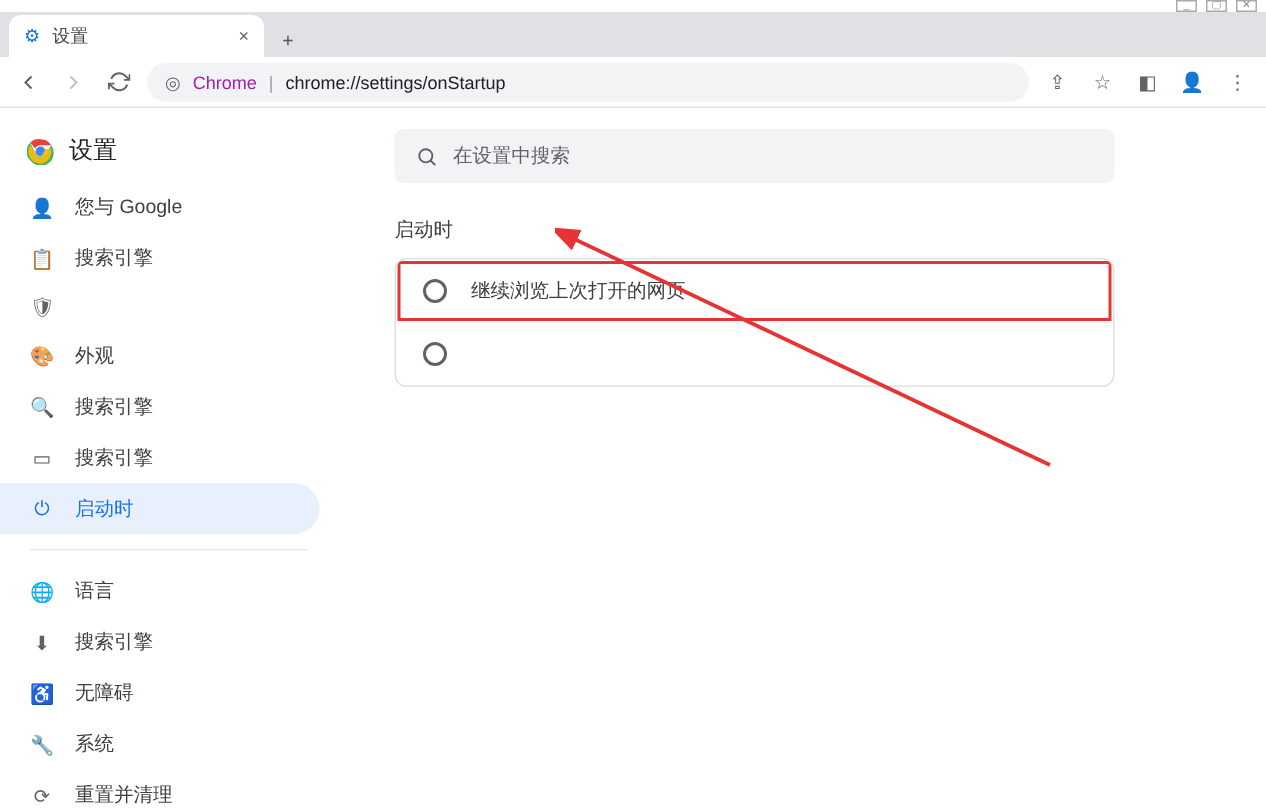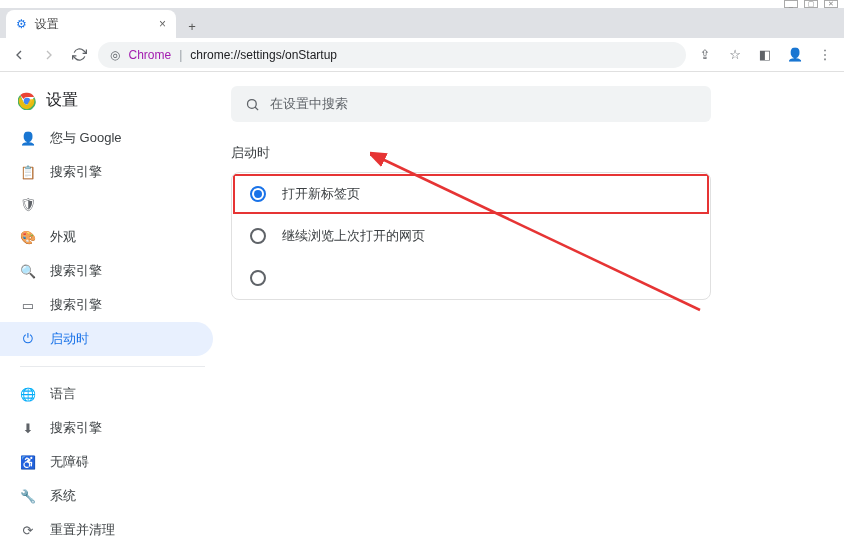--- a/index.html
+++ b/index.html
@@ -28,21 +28,21 @@
     .content { display: flex; height: calc(539px - 8px - 30px - 34px); }
     .sidebar { width: 225px; padding-top: 10px; }
     .app-title { display: flex; align-items: center; gap: 10px; padding: 8px 18px 10px 18px; font-size: 16px; color: #202124; }
     .chrome-logo { width: 18px; height: 18px; }
     .side-item { display: flex; align-items: center; gap: 14px; padding: 8px 20px; font-size: 13px; color: #3c4043; cursor: pointer; }
     .side-item .ic { width: 16px; text-align: center; color: #5f6368; }
     .side-item.active { background: #e8f0fe; color: #1a73e8; border-top-right-radius: 18px; border-bottom-right-radius: 18px; margin-right: 12px; }
     .side-item.active .ic { color: #1a73e8; }
     .side-sep { border-top: 1px solid #e8eaed; margin: 10px 20px; }
 
-    .main { flex: 1; padding: 14px 40px 0 0; }
+    .main { flex: 1; padding: 14px 40px 0 0; margin-left: 32px; }
     .search-wrap { max-width: 480px; margin-left: 6px; }
     .search { height: 36px; background: #f1f3f4; border-radius: 6px; display: flex; align-items: center; gap: 10px; padding: 0 14px; color: #5f6368; font-size: 13px; }
     .sec-title { font-size: 13px; color: #3c4043; margin: 22px 0 10px 6px; }
     .card { border: 1px solid #e0e0e0; border-radius: 8px; max-width: 480px; margin-left: 6px; overflow: hidden; position: relative; }
     .row { display: flex; align-items: center; height: 42px; padding: 0 18px; gap: 16px; font-size: 13px; color: #3c4043; cursor: pointer; }
     .radio { width: 16px; height: 16px; border: 2px solid #5f6368; border-radius: 50%; position: relative; flex-shrink: 0; }
     .radio.checked { border-color: #1a73e8; }
     .radio.checked::after { content: ''; position: absolute; top: 2px; left: 2px; width: 8px; height: 8px; background: #1a73e8; border-radius: 50%; }
     .highlight-box { position: absolute; top: 1px; left: 1px; right: 1px; height: 40px; border: 2px solid #e63434; pointer-events: none; }
 
@@ -173,24 +173,20 @@
             <path d="M21 21l-5-5"></path>
           </svg>
         <span>在设置中搜索</span>
       </div>
     </div>
     <div class="sec-title">启动时</div>
     <div class="card">
       <div class="highlight-box"></div>
       <div id="options">
           <div class="row">
-            <span class="radio checked"></span>
-            <span>打开新标签页</span>
-          </div>
-          <div class="row">
             <span class="radio"></span>
             <span>继续浏览上次打开的网页</span>
           </div>
           <div class="row">
             <span class="radio"></span>
           </div>
         </div>
     </div>
   </div>
 </div>

